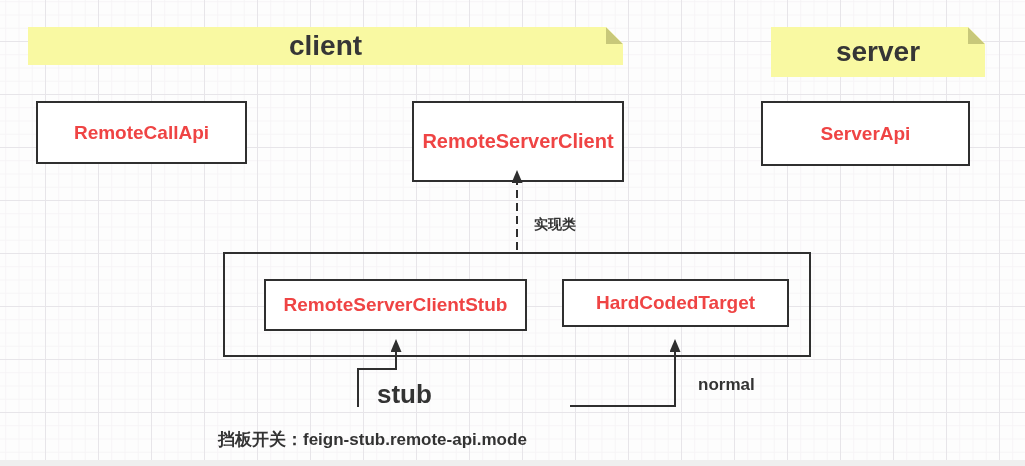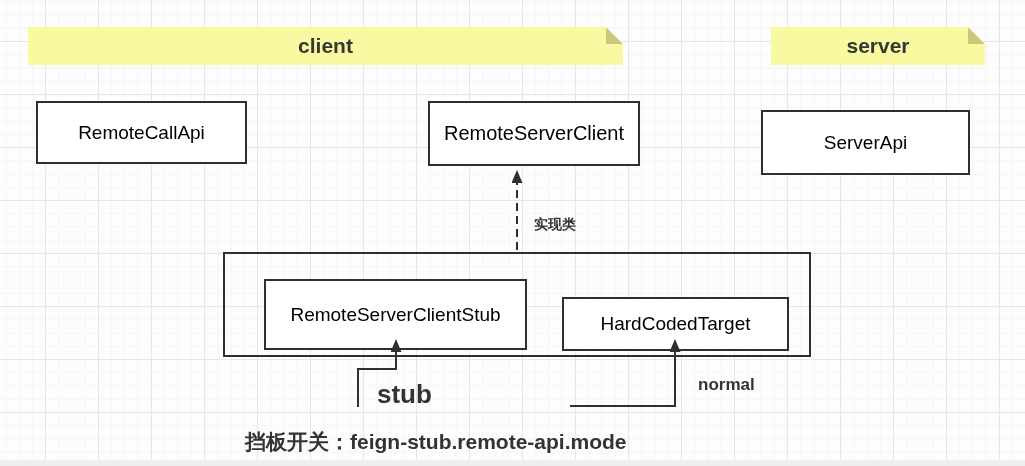--- a/index.html
+++ b/index.html
@@ -29,67 +29,67 @@
 
   
   .note {
     position: absolute;
     background: #f9f9a2;
     clip-path: polygon(0 0, calc(100% - 17px) 0, 100% 17px, 100% 100%, 0 100%);
     display: flex;
     align-items: center;
     justify-content: center;
     font-weight: bold;
-    font-size: 21px;
+    font-size: 28px;
     color: #363636;
   }
   .note::after {
     content: "";
     position: absolute;
     top: 0; right: 0;
     width: 17px; height: 17px;
     background: #c8c87a;
     clip-path: polygon(0 0, 100% 100%, 0 100%);
   }
   #note-client { left: 28px; top: 27px; width: 595px; height: 38px; }
-  #note-server { left: 771px; top: 27px; width: 214px; height: 38px; }
+  #note-server { left: 771px; top: 27px; width: 214px; height: 50px; }
 
   
   .box {
     position: absolute;
     background: #ffffff;
     border: 2px solid #2f2f2f;
     box-sizing: border-box;
     display: flex;
     align-items: center;
     justify-content: center;
-    font-weight: normal;
+    font-weight: bold;
     font-size: 19px;
-    color: #000000;
+    color: #ef4444;
     white-space: nowrap;
     text-align: right;
   }
   #box-remote-call-api       { left: 36px;  top: 101px; width: 211px; height: 63px; }
-  #box-remote-server-client  { left: 428px; top: 101px; width: 212px; height: 65px; font-size: 20px; }
-  #box-server-api            { left: 761px; top: 110px; width: 209px; height: 65px; }
+  #box-remote-server-client  { left: 412px; top: 101px; width: 212px; height: 81px; font-size: 20px; }
+  #box-server-api            { left: 761px; top: 101px; width: 209px; height: 65px; }
   #box-impl-container        { left: 223px; top: 252px; width: 588px; height: 105px; background: transparent; }
-  #box-remote-server-client-stub { left: 264px; top: 279px; width: 263px; height: 71px; }
-  #box-hardcoded-target      { left: 562px; top: 297px; width: 227px; height: 54px; }
+  #box-remote-server-client-stub { left: 264px; top: 279px; width: 263px; height: 52px; }
+  #box-hardcoded-target      { left: 562px; top: 279px; width: 227px; height: 48px; }
 
   
   .edge-label {
     position: absolute;
     font-weight: bold;
     color: #333333;
     white-space: nowrap;
   }
   #label-impl    { left: 534px; top: 216px; font-size: 14px; }
   #label-stub    { left: 377px; top: 379px; font-size: 26px; }
   #label-normal  { left: 698px; top: 375px; font-size: 17px; }
-  #caption       { left: 218px; top: 428px; font-size: 21px; font-weight: bold; color: #333333; position: absolute; white-space: nowrap; margin-left: 27px; }
+  #caption       { left: 218px; top: 428px; font-size: 17px; font-weight: bold; color: #333333; position: absolute; white-space: nowrap; }
 
   svg.connectors {
     position: absolute;
     left: 0; top: 0;
     width: 1025px; height: 466px;
     pointer-events: none;
   }
   svg.connectors path { pointer-events: stroke; }
 </style>
 </head>

